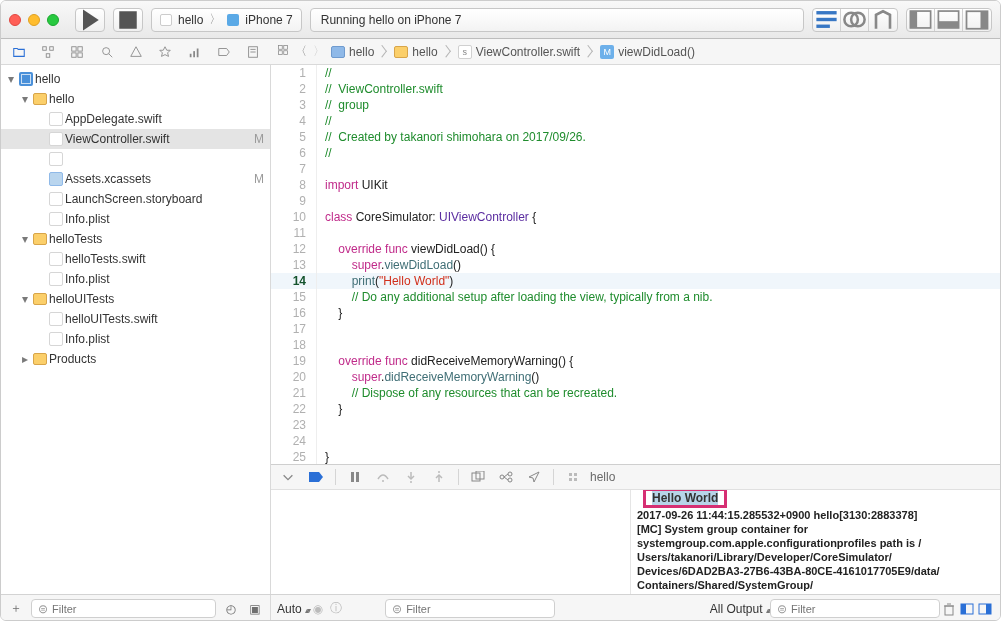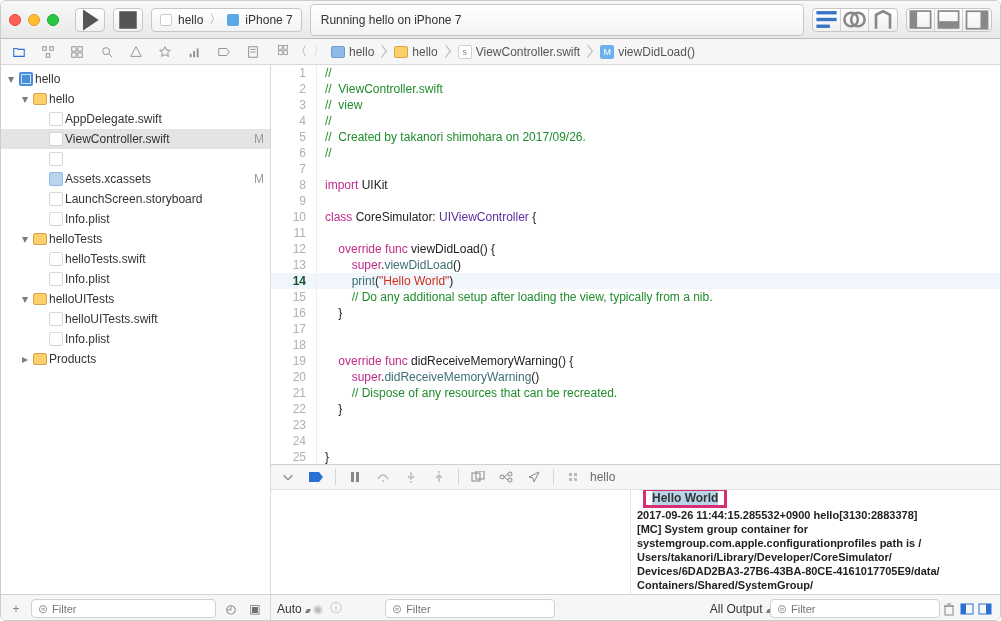--- a/index.html
+++ b/index.html
@@ -11,21 +11,21 @@
   .dot { width: 12px; height: 12px; border-radius: 50%; }
   .dot.red { background: #ff5f57; border:1px solid #e04740;}
   .dot.yellow { background: #ffbd2e; border:1px solid #dfa022;}
   .dot.green { background: #28c940; border:1px solid #1ba82f;}
   .tb-btn { height: 24px; min-width: 30px; border: 1px solid #c7c7c7; border-radius: 4px; background: linear-gradient(#fff,#f0f0f0); display:flex; align-items:center; justify-content:center; color:#555; }
   .tb-btn.group { display:flex; padding:0; }
   .tb-seg { width:28px; height:22px; display:flex; align-items:center; justify-content:center; border-right:1px solid #d0d0d0;}
   .tb-seg:last-child { border-right:none; }
   .scheme { height:24px; border:1px solid #c7c7c7; border-radius:4px; background:linear-gradient(#fff,#f3f3f3); display:flex; align-items:center; padding:0 8px; gap:6px;}
   .scheme .chev { color:#888; }
-  .status-pill { flex:1; min-width:180px; height:32px; border:1px solid #c7c7c7; border-radius:4px; background:linear-gradient(#fff,#f3f3f3); display:flex; align-items:center; padding:0 10px; }
+  .status-pill { flex:1; min-width:180px; height:24px; border:1px solid #c7c7c7; border-radius:4px; background:linear-gradient(#fff,#f3f3f3); display:flex; align-items:center; padding:0 10px; }
   .right-group { display:flex; gap:8px; }
 
   
   .navbar-row { height:26px; border-bottom:1px solid #d9d9d9; background:#f6f6f6; display:flex; }
   .navtabs { width:270px; display:flex; align-items:center; gap:2px; padding:0 4px; }
   .navtab { flex:1; height:22px; display:flex; align-items:center; justify-content:center; color:#6f6f6f; border-radius:3px; }
   .navtab.sel { color:#2a6fd6; }
 
   .jumpbar { flex:1; display:flex; align-items:center; padding:0 6px; gap:6px; color:#555; }
   .jumpbar .crumb { display:flex; align-items:center; gap:4px; position:relative; padding-right:14px; }
@@ -368,21 +368,21 @@
         <div class="code-line">
           <div class="gutter">1</div>
           <div class="code-text"><span class="tok-comment">//</span></div>
         </div>
         <div class="code-line">
           <div class="gutter">2</div>
           <div class="code-text"><span class="tok-comment">//  ViewController.swift</span></div>
         </div>
         <div class="code-line">
           <div class="gutter">3</div>
-          <div class="code-text"><span class="tok-comment">//  view</span></div>
+          <div class="code-text"><span class="tok-comment">//  group</span></div>
         </div>
         <div class="code-line">
           <div class="gutter">4</div>
           <div class="code-text"><span class="tok-comment">//</span></div>
         </div>
         <div class="code-line">
           <div class="gutter">5</div>
           <div class="code-text"><span class="tok-comment">//  Created by takanori shimohara on 2017/09/26.</span></div>
         </div>
         <div class="code-line">

